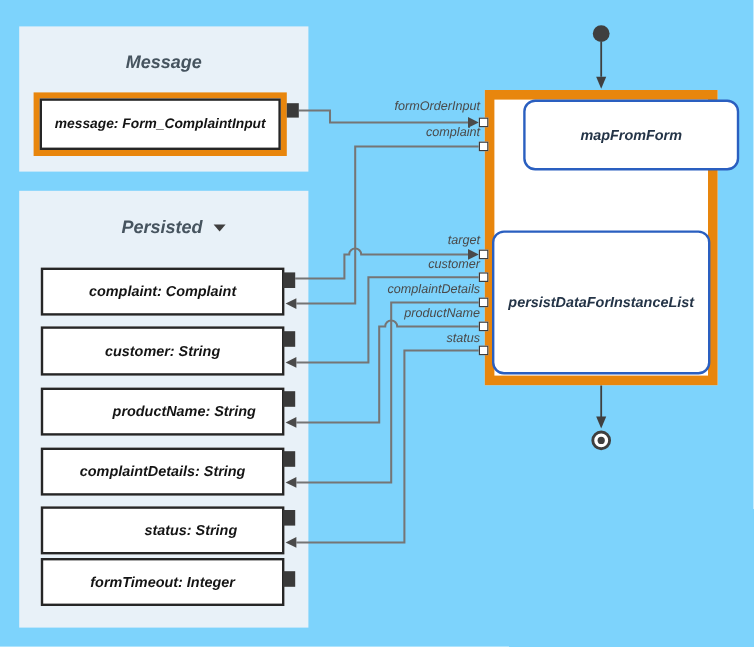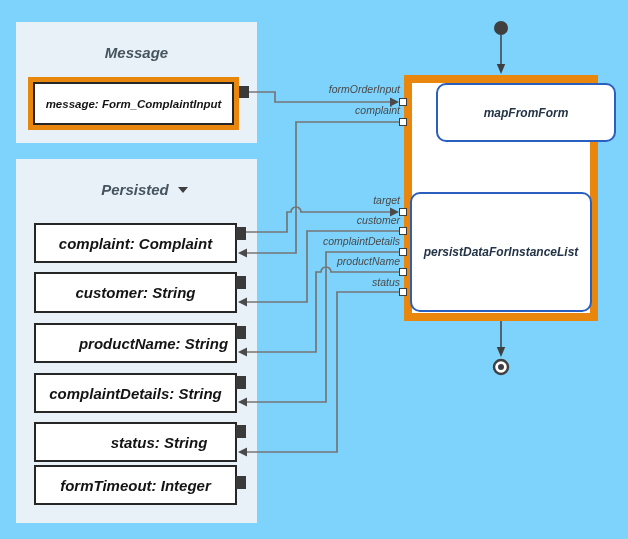--- a/index.html
+++ b/index.html
@@ -17,21 +17,21 @@
   }
   .caret-down{
     width:0;height:0;border-left:5px solid transparent;
     border-right:5px solid transparent;border-top:6px solid #3f3f3f;
     display:inline-block;
   }
   .var-box{
     position:absolute;left:34px;width:203px;height:40px;
     background:#ffffff;border:2px solid #262626;box-sizing:border-box;
     display:flex;align-items:center;justify-content:center;
-    font-weight:bold;font-size:15px;color:#141414;z-index:3;
+    font-weight:bold;font-size:12px;color:#141414;z-index:3;
   }
   .selected-widget{
     position:absolute;left:28px;top:77px;width:211px;height:53px;
     background:#e8860d;z-index:3;
   }
   .selected-inner{
     position:absolute;left:5px;top:5px;right:5px;bottom:5px;
     background:#ffffff;border:2px solid #262626;box-sizing:border-box;
     display:flex;align-items:center;justify-content:center;
     font-weight:bold;font-size:11.5px;color:#141414;

